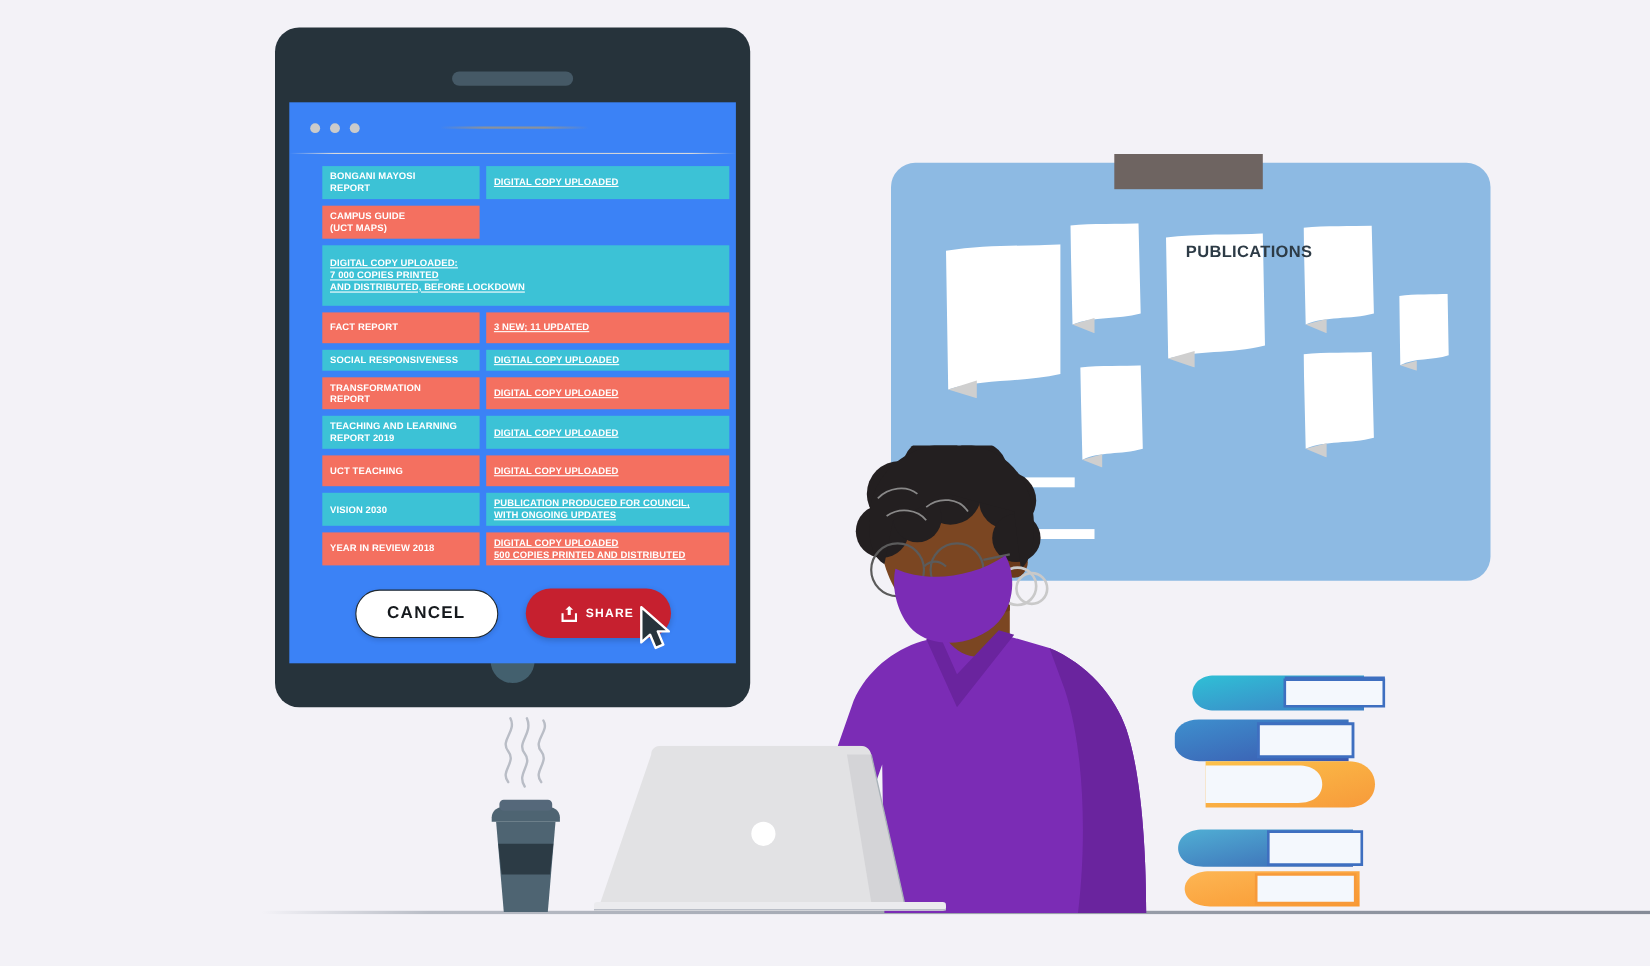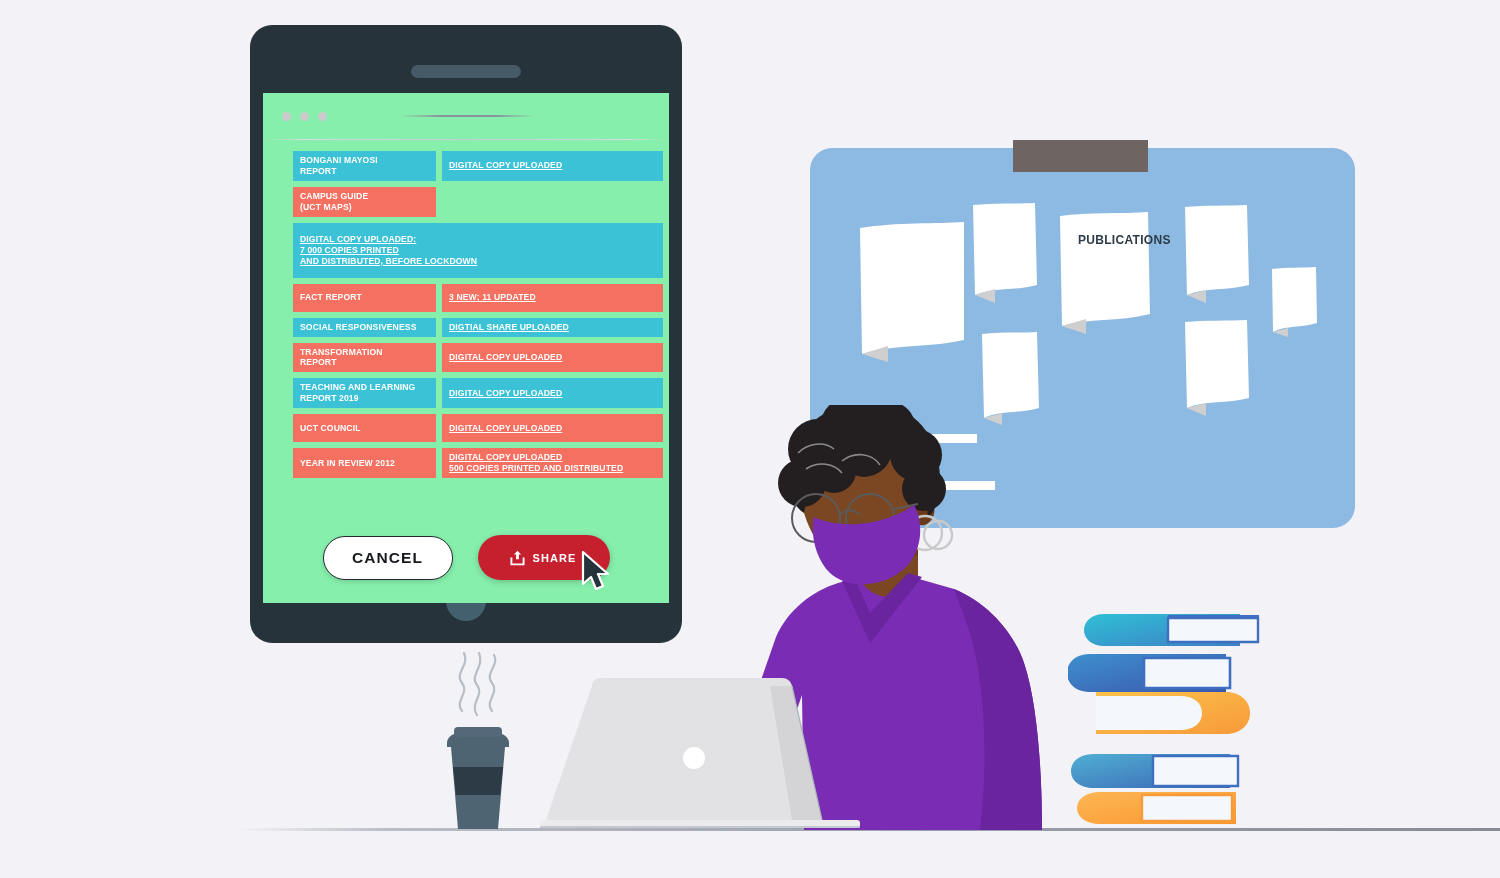--- a/index.html
+++ b/index.html
@@ -25,21 +25,21 @@
   .tablet-speaker {
     position: absolute; left: 50%; top: 40px; transform: translateX(-50%);
     width: 110px; height: 13px; background: #455966; border-radius: 7px;
   }
   .tablet-home {
     position: absolute; left: 50%; bottom: 22px; transform: translateX(-50%);
     width: 40px; height: 40px; background: #43606E; border-radius: 50%;
   }
   .tablet-screen {
     position: absolute; left: 13px; top: 68px; width: 406px; height: 510px;
-    background: #86efac; overflow: hidden;
+    background: #3b82f6; overflow: hidden;
   }
 
   
   .chrome { position: relative; height: 47px; }
   .chrome-dots { position: absolute; left: 19px; top: 19px; display: flex; gap: 9px; }
   .chrome-dots i { width: 9px; height: 9px; border-radius: 50%; background: #CBCBCB; display: block; }
   .chrome-url {
     position: absolute; left: 137px; top: 22px; width: 135px; height: 2px;
     background: linear-gradient(to right, rgba(255,255,255,0), #8A929C 30%, #8A929C 70%, rgba(255,255,255,0));
   }
@@ -92,21 +92,21 @@
     background: #8DBAE3; border-radius: 22px;
   }
   .board-clip {
     position: absolute; left: 1013px; top: 140px; width: 135px; height: 32px;
     background: #6E6461;
   }
   .paper { position: absolute; }
   .paper svg { display: block; }
   .board-label {
     position: absolute; left: 1078px; top: 221px;
-    font-size: 12px; font-weight: 600; color: #2D3B46; letter-spacing: .3px; margin-top: 12px;
+    font-size: 15px; font-weight: 600; color: #2D3B46; letter-spacing: .3px;
   }
 
   
   .wbar { position: absolute; background: #FFFFFF; height: 9px; }
   .wbar1 { left: 932px; top: 434px; width: 45px; }
   .wbar2 { left: 940px; top: 481px; width: 55px; }
 
   
   .person { position: absolute; left: 742px; top: 405px; width: 330px; height: 425px; }
 
@@ -345,43 +345,48 @@
 AND DISTRIBUTED, BEFORE LOCKDOWN</div>
         </div>
 
         <div class="pub-row" style="min-height:28px">
           <div class="cell name coral txt">FACT REPORT</div>
           <div class="cell value coral txt">3 NEW; 11 UPDATED</div>
         </div>
 
         <div class="pub-row">
           <div class="cell name teal txt">SOCIAL RESPONSIVENESS</div>
-          <div class="cell value teal txt">DIGTIAL SHARE UPLOADED</div>
+          <div class="cell value teal txt">DIGTIAL COPY UPLOADED</div>
         </div>
 
         <div class="pub-row">
           <div class="cell name coral txt">TRANSFORMATION
 REPORT</div>
           <div class="cell value coral txt">DIGITAL COPY UPLOADED</div>
         </div>
 
         <div class="pub-row">
           <div class="cell name teal txt">TEACHING AND LEARNING
 REPORT 2019</div>
           <div class="cell value teal txt">DIGITAL COPY UPLOADED</div>
         </div>
 
         <div class="pub-row" style="min-height:28px">
-          <div class="cell name coral txt"> UCT COUNCIL</div>
+          <div class="cell name coral txt"> UCT TEACHING</div>
           <div class="cell value coral txt">DIGITAL COPY UPLOADED</div>
         </div>
 
-
-        <div class="pub-row">
-          <div class="cell name coral txt">YEAR IN REVIEW 2012</div>
+        <div class="pub-row">
+          <div class="cell name teal txt">VISION 2030</div>
+          <div class="cell value teal txt">PUBLICATION PRODUCED FOR COUNCIL,
+WITH ONGOING UPDATES</div>
+        </div>
+
+        <div class="pub-row">
+          <div class="cell name coral txt">YEAR IN REVIEW 2018</div>
           <div class="cell value coral txt">DIGITAL COPY UPLOADED
 500 COPIES PRINTED AND DISTRIBUTED</div>
         </div>
 
       </div>
 
       <div class="tablet-actions">
         <div class="btn-cancel">CANCEL</div>
         <div class="btn-share">
           <span class="share-ico">

